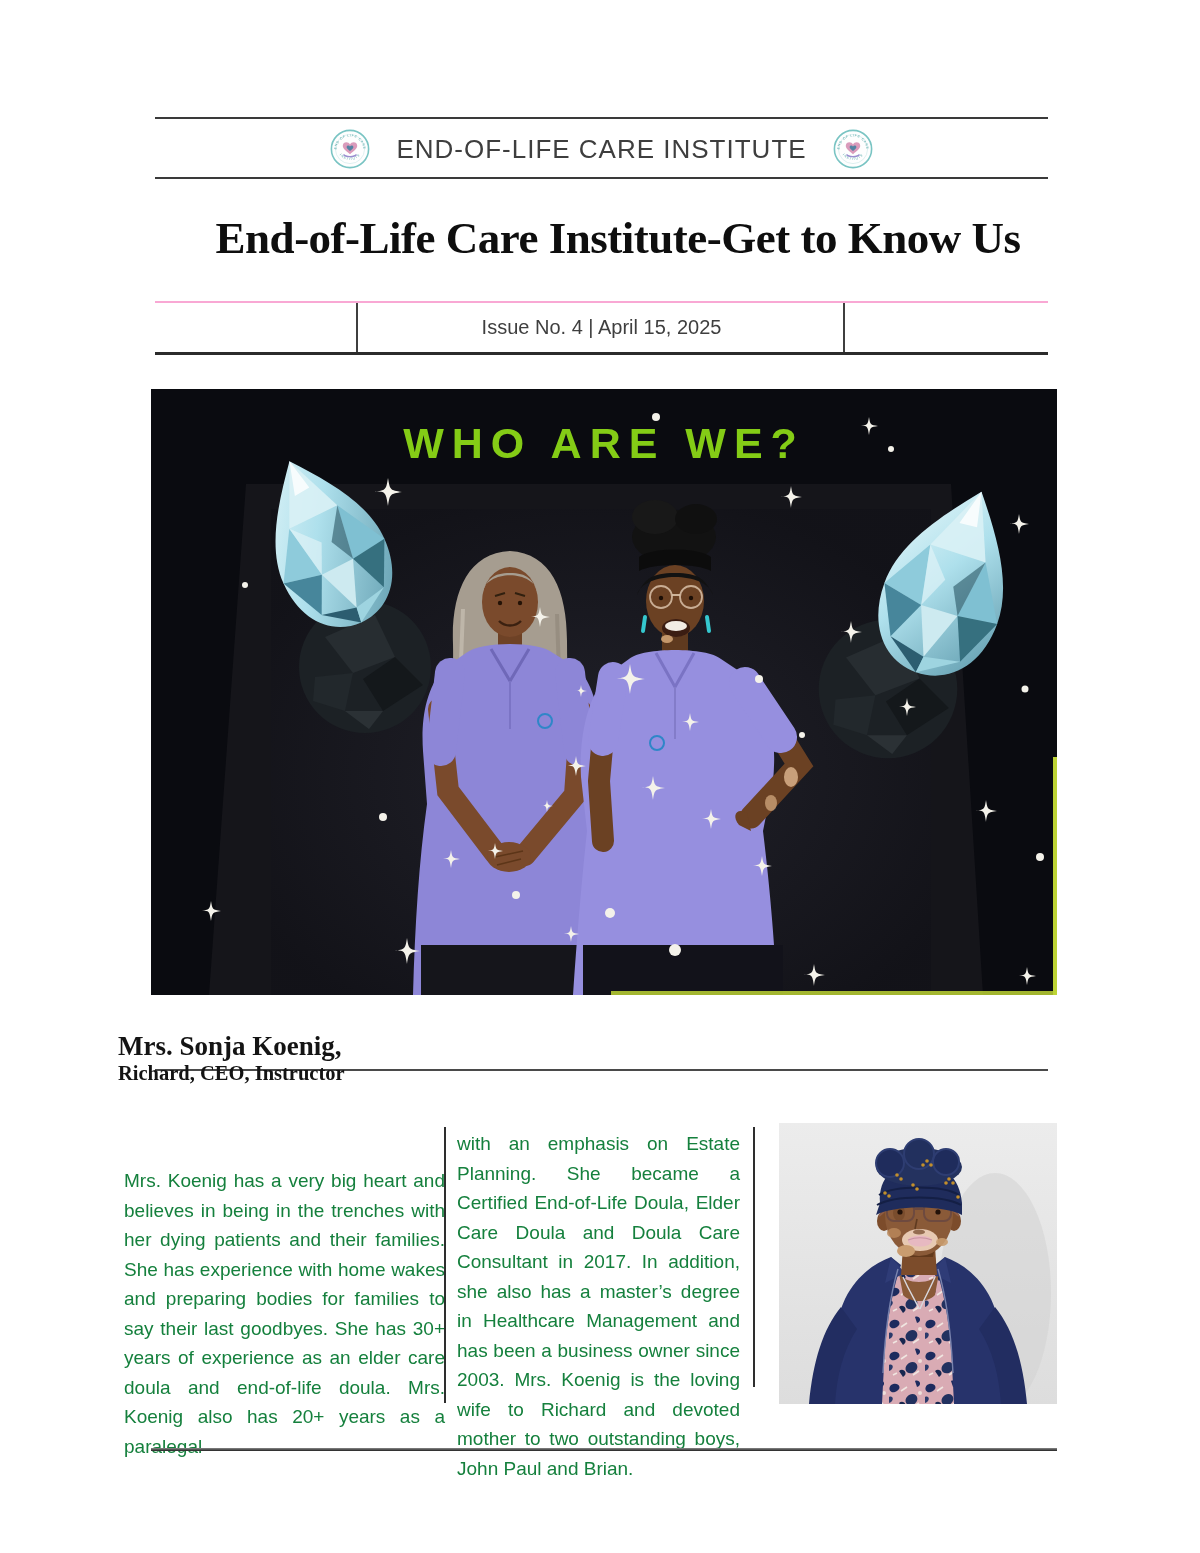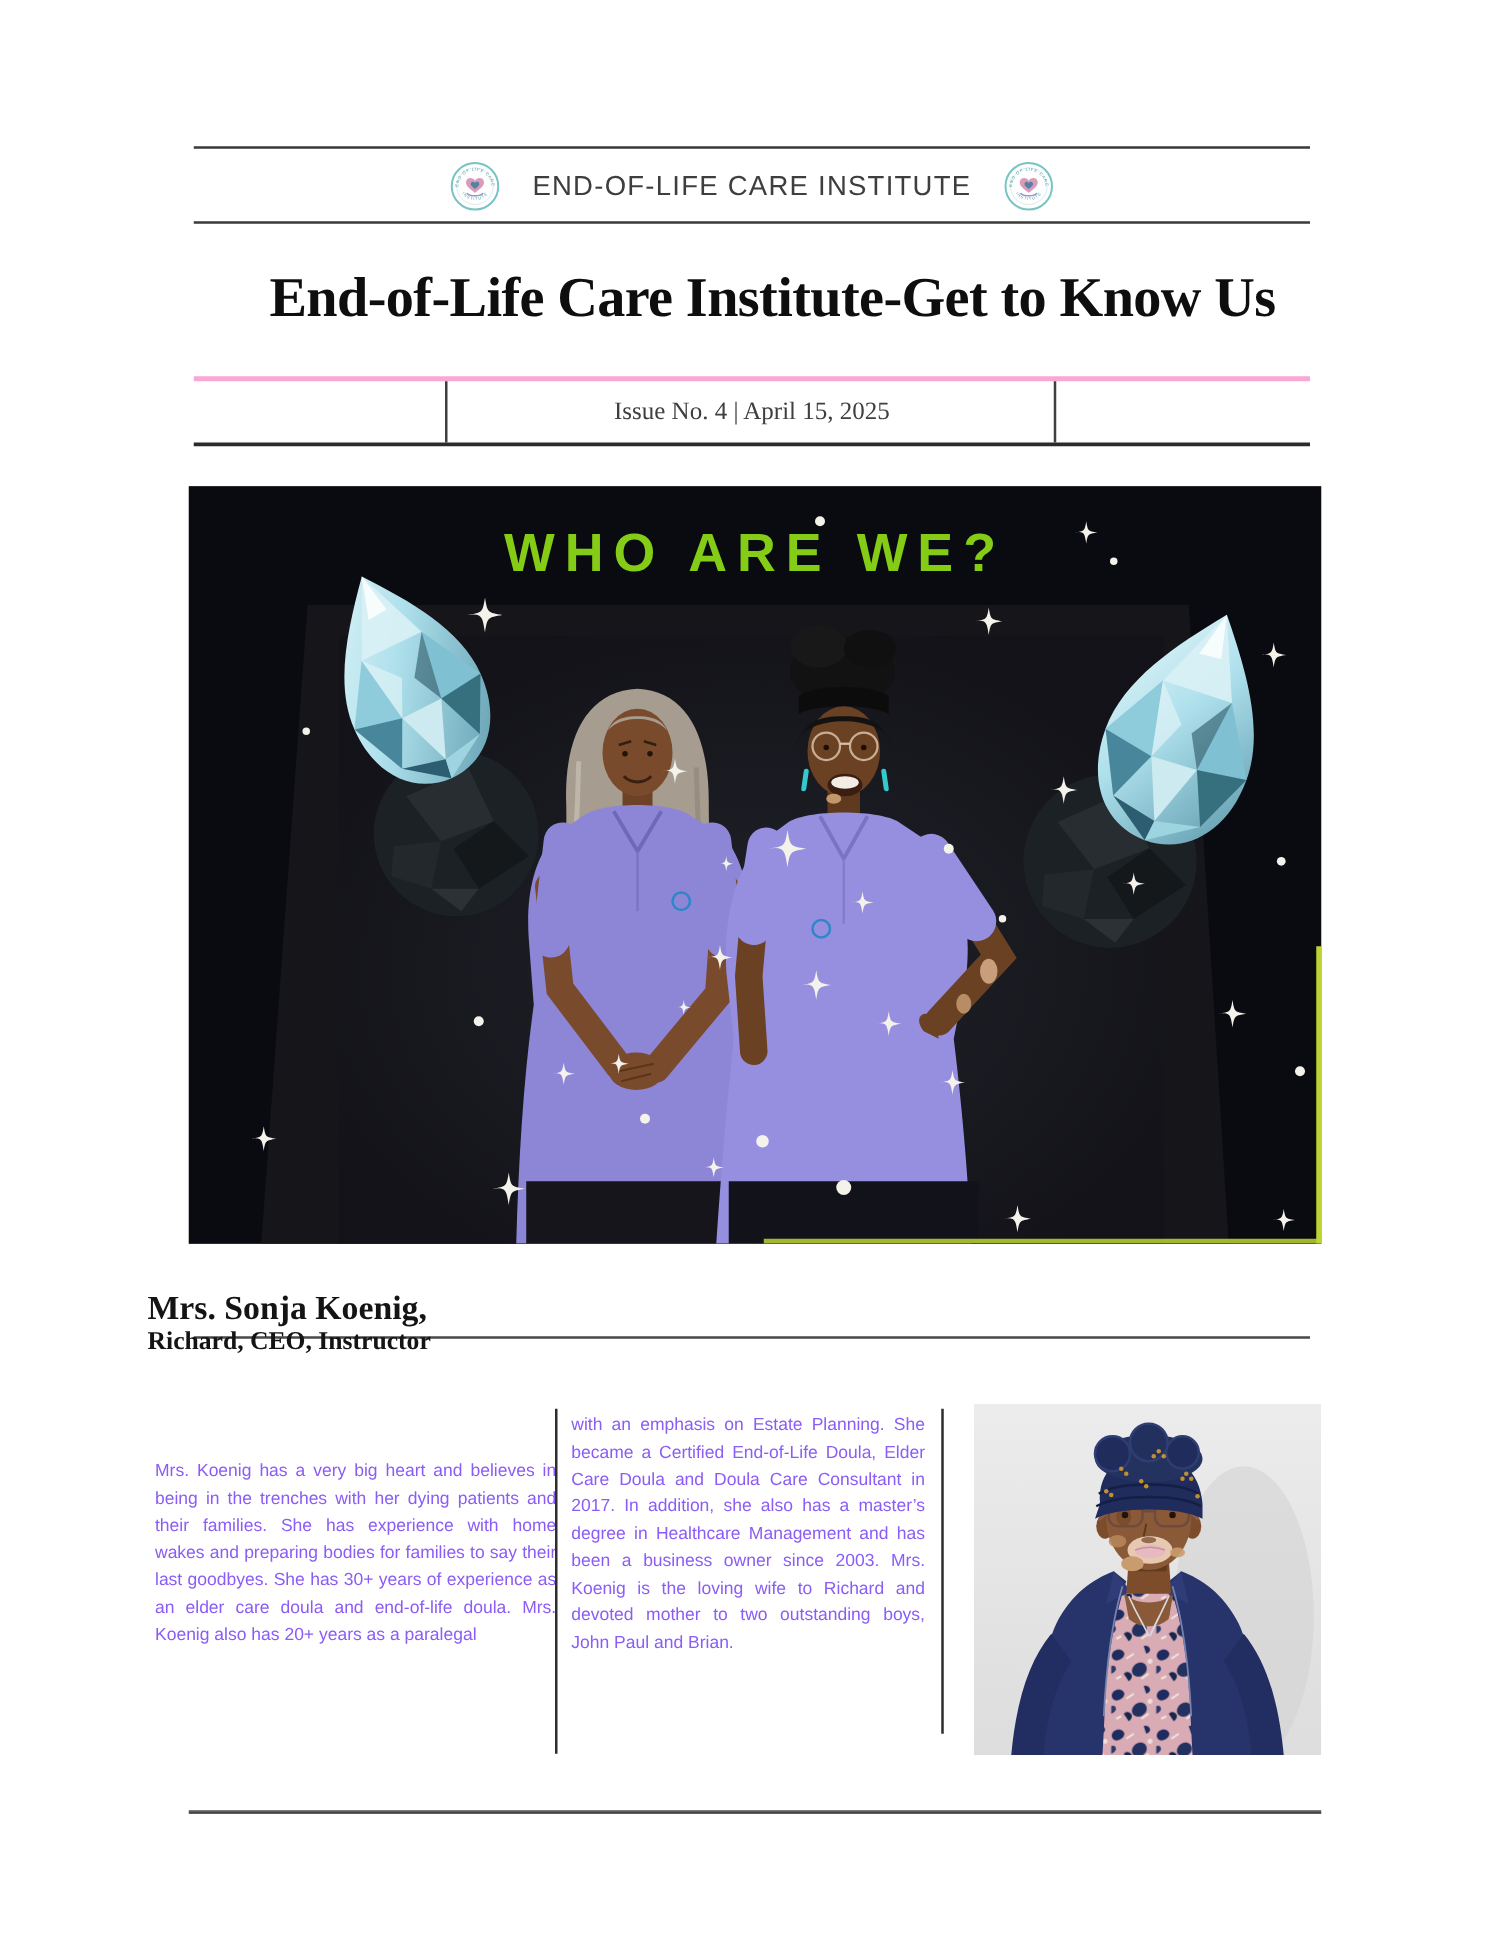--- a/index.html
+++ b/index.html
@@ -2,49 +2,49 @@
 <html><head>
 <meta charset="utf-8">
 <style>
   html,body{margin:0;padding:0;background:#fff;}
   .page{position:relative;width:1200px;height:1553px;background:#ffffff;margin:0 auto;
         font-family:"Liberation Sans","DejaVu Sans",sans-serif;overflow:hidden;}
   .rule{position:absolute;background:#3a3a3a;}
   
   .header-row{position:absolute;left:155px;top:124px;width:893px;height:50px;
               display:flex;align-items:center;justify-content:center;gap:26px;}
-  .brand{font-size:22px;color:#3e3e3e;letter-spacing:1px;}
+  .brand{font-size:26px;color:#3e3e3e;letter-spacing:1px;}
   .seal{width:40px;height:40px;flex:0 0 auto;}
   
   .masthead{position:absolute;left:0;top:212px;width:1200px;text-align:center;
             font-family:"Liberation Serif","DejaVu Serif",serif;font-weight:700;
             font-size:45px;color:#0e0e0e;letter-spacing:-0.5px;padding-left:18px;}
   
   .issuebar{position:absolute;left:155px;top:301px;width:893px;height:49px;
-            border-top:4px solid #f9a8d4;border-bottom:3px solid #2b2b2b;font-family:Liberation Serif, serif;}
+            border-top:2px solid #f9a8d4;border-bottom:3px solid #2b2b2b;}
   .issuebar .vline{position:absolute;top:0;width:2px;height:100%;background:#3f3f3f;}
   .issuebar .v1{left:201px;} .issuebar .v2{left:688px;}
   .issue-text{position:absolute;left:203px;width:487px;top:0;height:100%;
               display:flex;align-items:center;justify-content:center;
               font-size:20px;color:#3f3f3f;}
   
   .hero{position:absolute;left:151px;top:389px;width:906px;height:606px;background:#0a0b10;overflow:hidden;}
   .hero svg{position:absolute;left:0;top:0;}
   .hero-heading{position:absolute;left:0;top:30px;width:100%;text-align:center;
                 color:#84cc16;font-size:43px;font-weight:700;letter-spacing:8px;}
   .hero-caption{position:absolute;left:0;top:505px;width:100%;text-align:center;
                 color:#efece3;font-size:29px;letter-spacing:0.5px;}
   
   .tagline{position:absolute;left:155px;top:1024px;width:893px;font-size:20px;color:#4a4a4a;}
   
   .art-head{position:absolute;left:118px;top:1032px;font-family:"Liberation Serif","DejaVu Serif",serif;
             font-weight:700;color:#141414;}
   .art-head .name{font-size:27px;line-height:1.1;}
   .art-head .role{font-size:20.5px;line-height:1.15;}
-  .col{position:absolute;font-size:14px;line-height:1.555;color:#8b5cf6;text-align:justify;}
+  .col{position:absolute;font-size:19px;line-height:1.555;color:#15803d;text-align:justify;}
   .col1{left:124px;top:1166px;width:321px;}
   .col2{left:457px;top:1129px;width:283px;}
   .vdiv{position:absolute;width:2px;background:#2e2e2e;}
   .vd1{left:444px;top:1127px;height:276px;}
   .vd2{left:753px;top:1127px;height:260px;}
   .portrait{position:absolute;left:779px;top:1123px;width:278px;height:281px;overflow:hidden;}
   .rule-bottom{position:absolute;left:151px;top:1448px;width:906px;height:3px;
                background:linear-gradient(#888,#222);}
 </style>
 </head>

